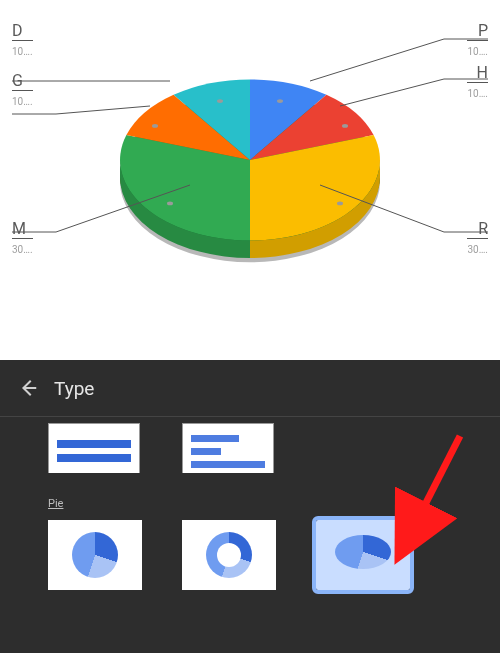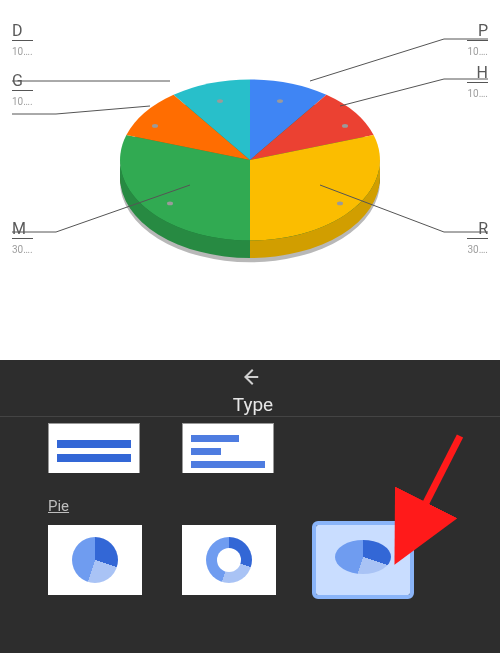--- a/index.html
+++ b/index.html
@@ -5,32 +5,32 @@
   html,body{margin:0;padding:0;width:500px;height:653px;font-family:Roboto,Arial,sans-serif;background:#fff;overflow:hidden;}
   .top{position:relative;width:500px;height:360px;background:#fff;}
   .pie-wrap{position:absolute;left:110px;top:20px;width:280px;height:280px;}
   .pie-svg{display:block;}
   .lbl{position:absolute;font-size:16px;color:#595959;line-height:1.15;}
   .lbl .letter{border-bottom:1px solid #555;display:block;}
   .lbl .val{color:#9e9e9e;font-size:10px;}
   .leader{position:absolute;left:0;top:0;width:500px;height:360px;pointer-events:none;}
 
   .bottom{position:relative;width:500px;height:293px;background:#2d2d2d;}
-  .hdr{display:flex;align-items:center;height:56px;padding:0 8px;color:#eaeaea;border-bottom:1px solid #444;flex-direction:column;}
+  .hdr{display:flex;align-items:center;height:56px;padding:0 8px;color:#eaeaea;border-bottom:1px solid #444;}
   .back{width:40px;height:40px;display:flex;align-items:center;justify-content:center;cursor:pointer;}
   .back svg{stroke:#cfcfcf;}
   .title{font-size:19px;margin-left:6px;color:#e6e6e6;}
   .row1{display:flex;gap:42px;padding:6px 0 0 48px;height:50px;overflow:hidden;}
   .thumb-bar{width:92px;height:56px;background:#fff;border:1px solid #999;display:flex;flex-direction:column;justify-content:center;gap:6px;padding:8px;box-sizing:border-box;}
   .bar{height:8px;background:#3367d6;}
   .bar.s1{width:100%;}
   .bar.s2{width:65%;}
   .bar.s3{width:40%;}
   .thumb-bar.alt .bar{background:#4e7ce0;height:7px;}
-  .section-label{color:#bdbdbd;font-size:15px;padding:24px 0 10px 48px;text-decoration:underline;}
+  .section-label{color:#bdbdbd;font-size:11px;padding:24px 0 10px 48px;text-decoration:underline;}
   .row2{display:flex;gap:40px;padding:0 0 0 48px;align-items:center;}
   .thumb{width:94px;height:70px;background:#fff;display:flex;align-items:center;justify-content:center;cursor:pointer;}
   .thumb.selected{outline:4px solid #8ab4f8;background:#c9ddff;border-radius:2px;}
   .mini-pie{width:46px;height:46px;border-radius:50%;background:conic-gradient(#3367d6 0 30%, #a9c3f5 30% 55%, #6f9cf0 55% 100%);}
   .mini-donut{width:46px;height:46px;border-radius:50%;background:conic-gradient(#3367d6 0 30%, #a9c3f5 30% 55%, #6f9cf0 55% 100%);position:relative;}
   .mini-donut::after{content:"";position:absolute;left:11px;top:11px;width:24px;height:24px;border-radius:50%;background:#fff;}
   .mini-3d{width:56px;height:40px;position:relative;}
   .mini-3d .top3{width:56px;height:34px;border-radius:50%;background:conic-gradient(#3367d6 0 30%, #a9c3f5 30% 55%, #6f9cf0 55% 100%);position:absolute;top:0;}
   .mini-3d .side3{width:56px;height:34px;border-radius:50%;background:#4a78d4;position:absolute;top:6px;z-index:-1;}
 

